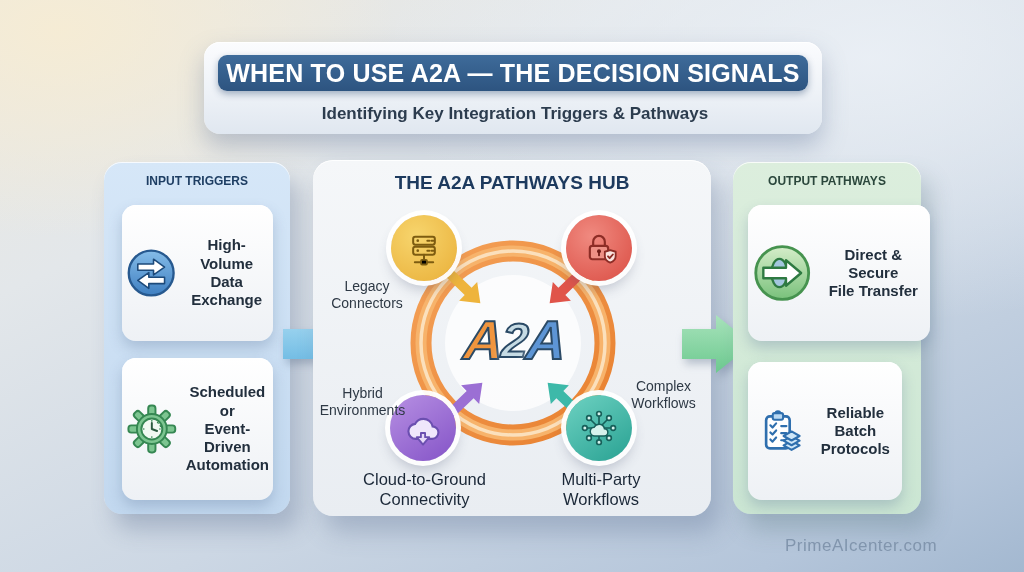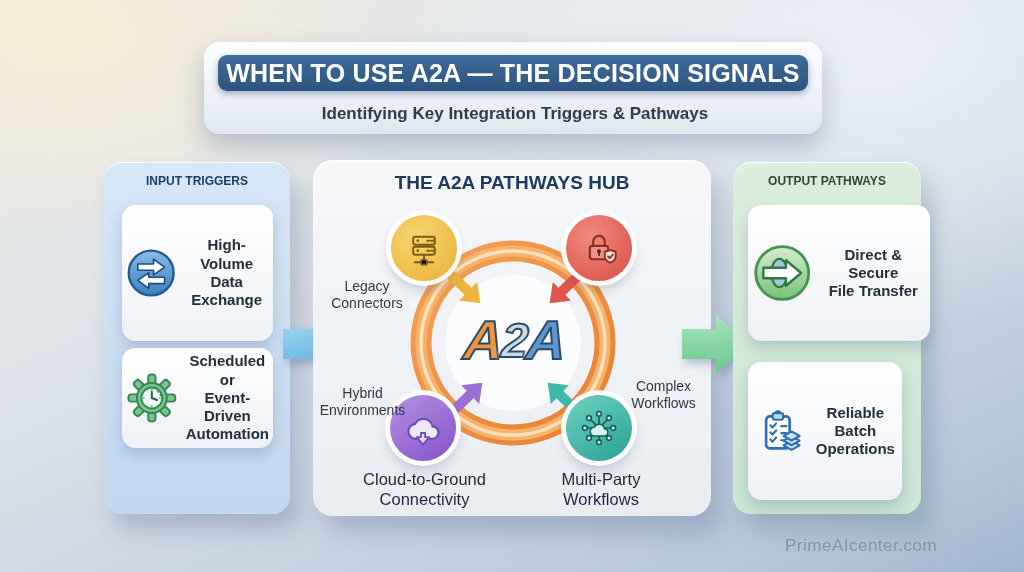--- a/index.html
+++ b/index.html
@@ -94,21 +94,21 @@
             </linearGradient>
           </defs>
         <circle cx="32" cy="32" r="28.5" fill="url(#gBlue)" stroke="#27598f" stroke-width="3"></circle>
         <path d="M15 20.5 H35 V14.5 L49 24.5 L35 34.5 V28.5 H15 Z" fill="#fff" stroke="#1d4a7a" stroke-width="2" stroke-linejoin="round"></path>
         <path d="M49 37.5 H29 V31.5 L15 41.5 L29 51.5 V45.5 H49 Z" fill="#fff" stroke="#1d4a7a" stroke-width="2" stroke-linejoin="round"></path>
       </svg>
       <div class="card-label pre">High-Volume
 Data Exchange</div>
     </div>
 
-    <div class="card" style="left:18px;top:186px;width:151px;height:100px;">
+    <div class="card" style="left:18px;top:196px;width:151px;height:142px;">
       <svg width="62" height="62" viewBox="0 0 64 64">
         <g fill="#7cc590" stroke="#358752" stroke-width="2.4" stroke-linejoin="round">
           <rect x="27.5" y="3" width="9" height="13" rx="3.5" transform="rotate(0 32 32)"></rect>
           <rect x="27.5" y="3" width="9" height="13" rx="3.5" transform="rotate(45 32 32)"></rect>
           <rect x="27.5" y="3" width="9" height="13" rx="3.5" transform="rotate(90 32 32)"></rect>
           <rect x="27.5" y="3" width="9" height="13" rx="3.5" transform="rotate(135 32 32)"></rect>
           <rect x="27.5" y="3" width="9" height="13" rx="3.5" transform="rotate(180 32 32)"></rect>
           <rect x="27.5" y="3" width="9" height="13" rx="3.5" transform="rotate(225 32 32)"></rect>
           <rect x="27.5" y="3" width="9" height="13" rx="3.5" transform="rotate(270 32 32)"></rect>
           <rect x="27.5" y="3" width="9" height="13" rx="3.5" transform="rotate(315 32 32)"></rect>
@@ -265,18 +265,18 @@
           <path d="M19.5 29.5 l2.3 2.3 3.8-4.4 M31 30.3 h5.5"></path>
           <path d="M19.5 37 l2.3 2.3 3.8-4.4 M31 37.8 h5.5"></path>
         </g>
         <g fill="#cfe7f8" stroke="#2f6fae" stroke-width="2.2" stroke-linejoin="round">
           <path d="M42 38.5 l8.5 4.8 -8.5 4.8 -8.5 -4.8 z"></path>
           <path d="M42 33.5 l8.5 4.8 -8.5 4.8 -8.5 -4.8 z"></path>
           <path d="M42 28.5 l8.5 4.8 -8.5 4.8 -8.5 -4.8 z"></path>
         </g>
       </svg>
       <div class="card-label pre">Reliable Batch
-Operations</div>
+Protocols</div>
     </div>
   </div>
 
   <div class="abs watermark">PrimeAIcenter.com</div>
 </div>
 
 </body></html>

